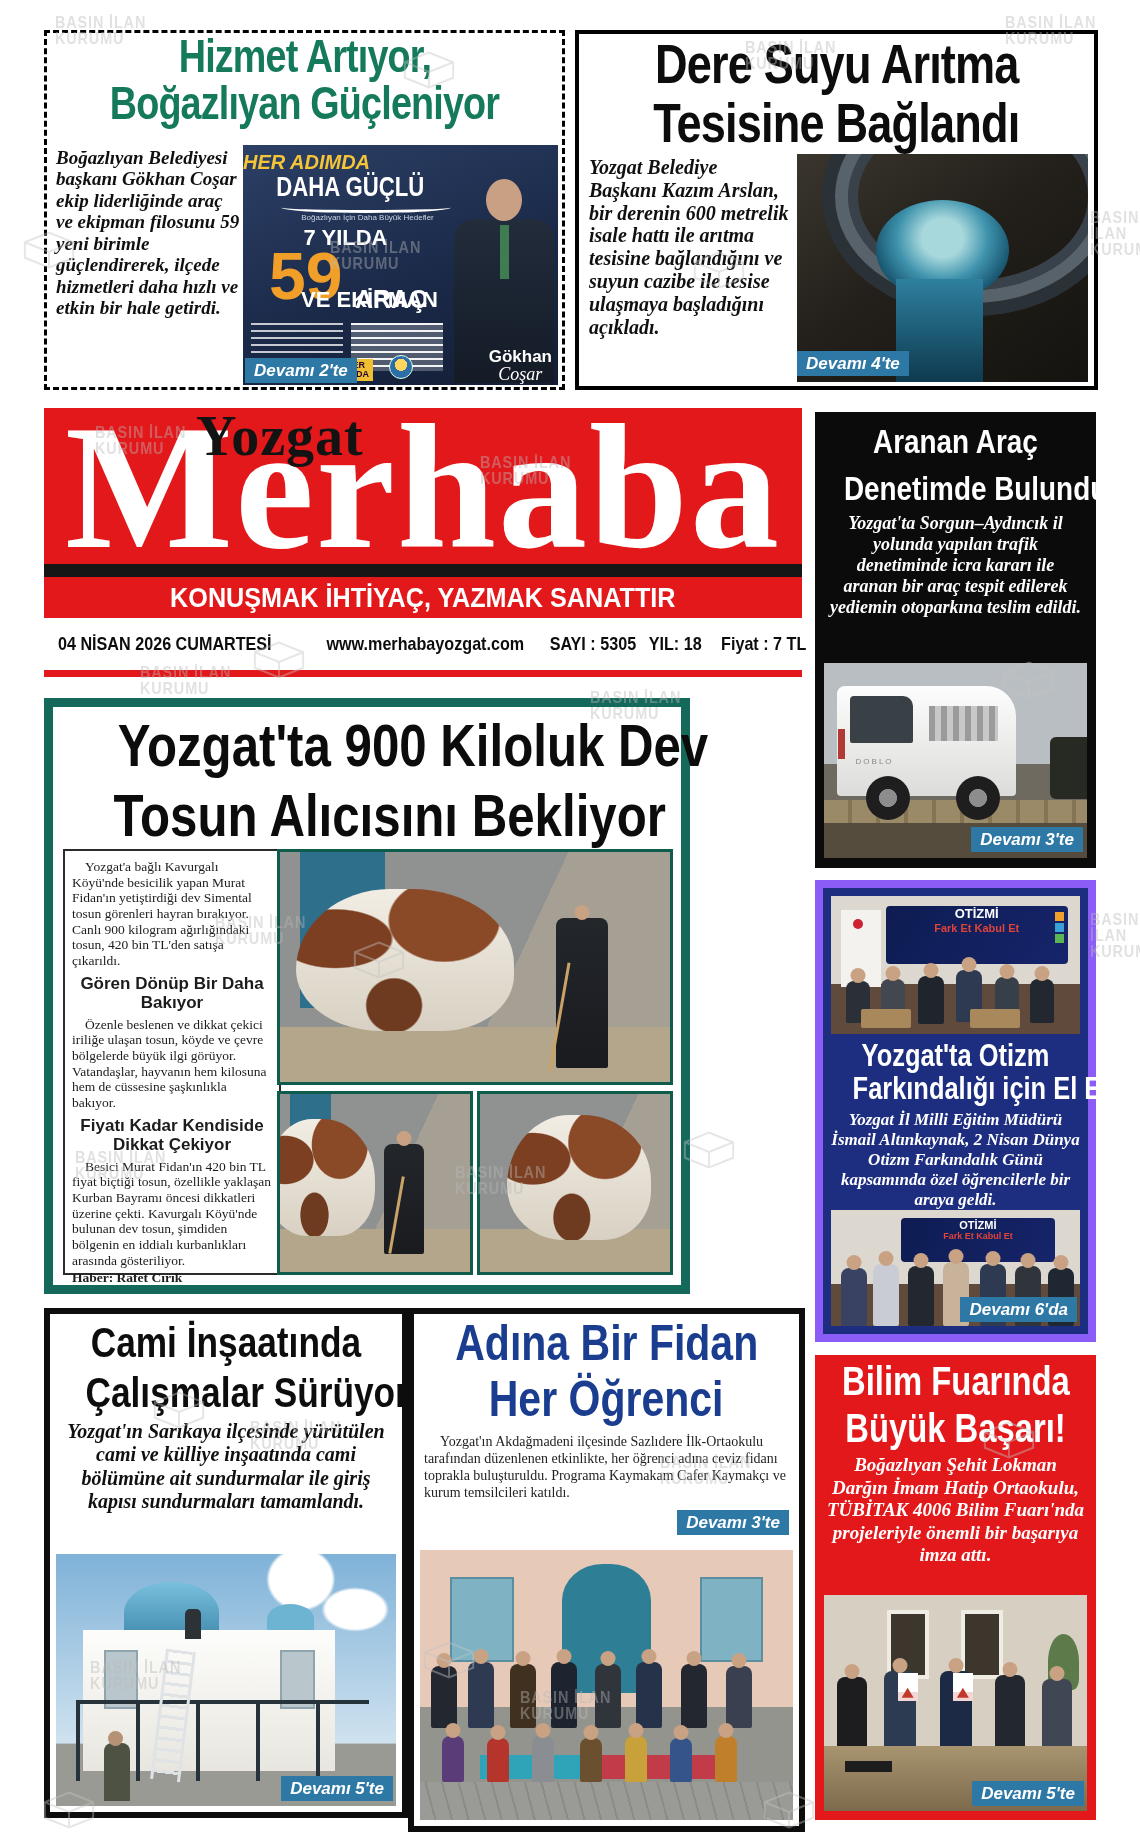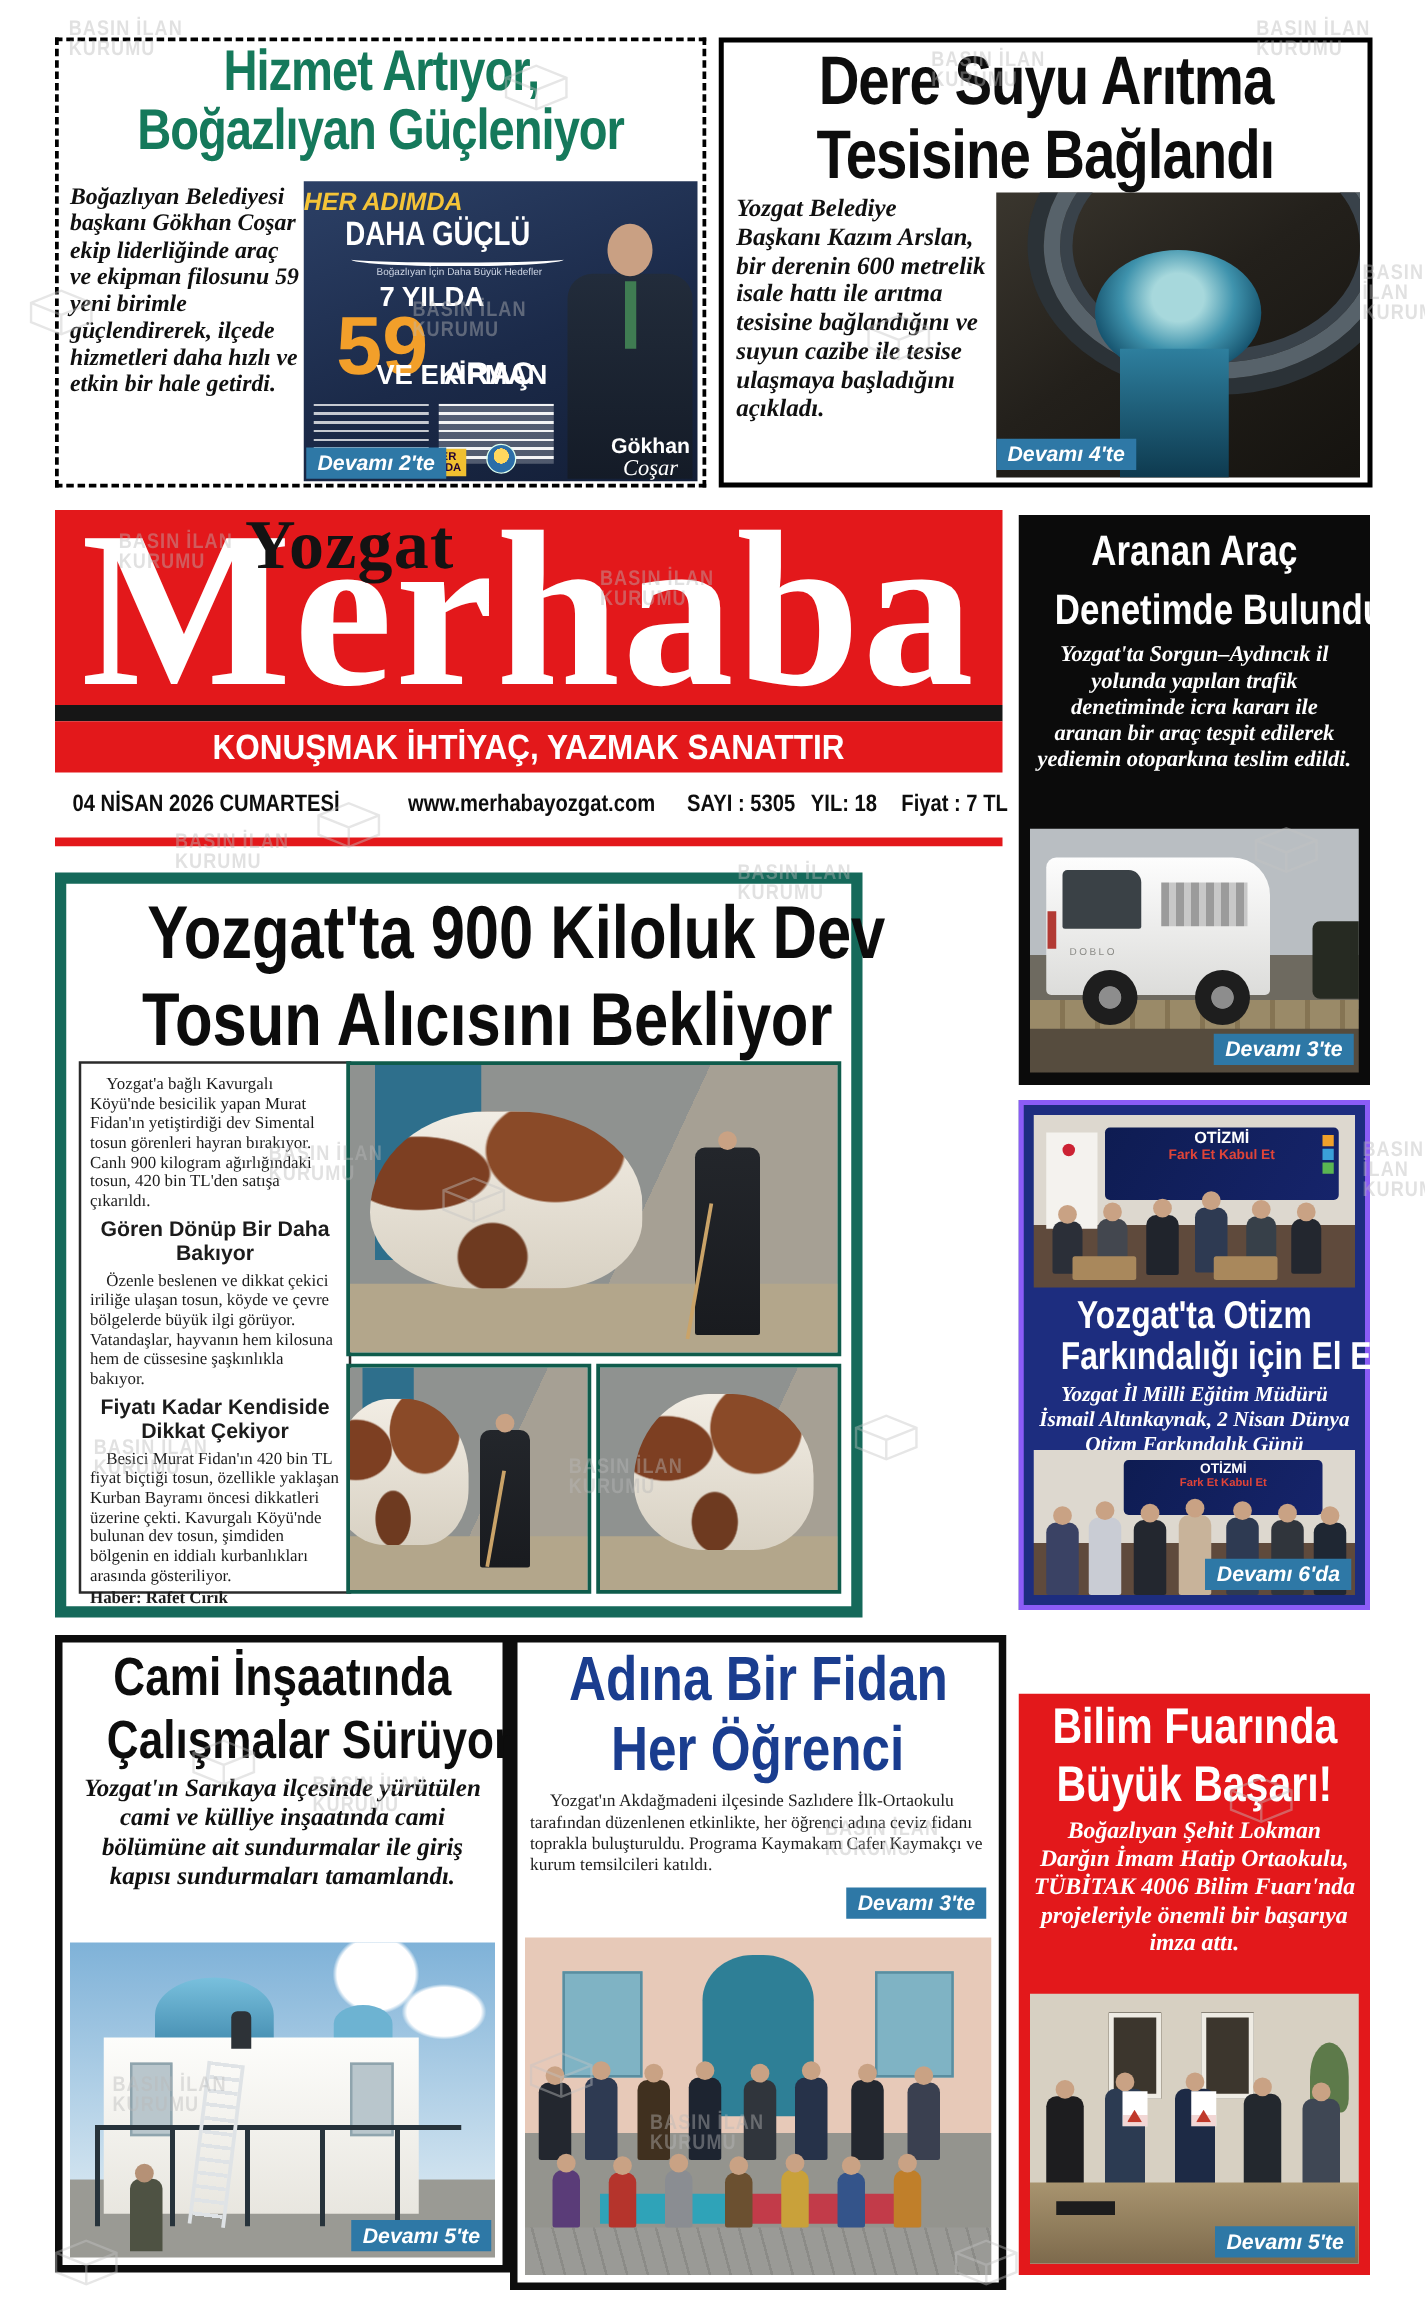--- a/index.html
+++ b/index.html
@@ -93,21 +93,21 @@
   .b-door{position:absolute;left:5%;top:0;width:22%;height:68%;background:#2e6f8c;}
   .b-ground{position:absolute;left:0;right:0;bottom:0;height:24%;background:#b3a68b;}
   .b-body{position:absolute;border-radius:44% 48% 34% 40%/58% 54% 40% 44%;
      background:radial-gradient(ellipse at 18% 35%,#7d3f22 0 22%,transparent 23%),
                 radial-gradient(ellipse at 68% 22%,#8a4a28 0 26%,transparent 27%),
                 radial-gradient(ellipse at 45% 82%,#6e3a20 0 16%,transparent 17%),
                 linear-gradient(#f2ede4,#d8d1c3);}
   .b-man{background:linear-gradient(#23262b,#191b1f);}
   .b-stick{position:absolute;width:3px;background:#caa368;transform:rotate(10deg);}
   
-  #box-otizm{left:815px;top:880px;width:281px;height:408px;background:#1d2d7f;border:4px solid #8b5cf6;text-align:center;}
+  #box-otizm{left:815px;top:880px;width:281px;height:462px;background:#1d2d7f;border:8px solid #8b5cf6;text-align:center;}
   #ot-ph1{left:8px;top:8px;right:8px;height:138px;}
   #ot-ph2{left:8px;right:8px;bottom:8px;height:116px;}
   .ph-room{background:linear-gradient(#ddd8cf 0 64%,#5f4a3c 64%);}
   .rm-banner{position:absolute;left:22%;top:7%;right:5%;height:42%;background:linear-gradient(120deg,#0e1c52,#16246b);border-radius:4px;}
   .bn1{color:#fff;font-weight:bold;font-size:13px;line-height:1.3;}
   .bn2{color:#e04438;font-weight:bold;font-size:11px;line-height:1;}
   .bn-puz{position:absolute;right:4px;top:6px;width:9px;height:9px;background:#f0a12a;}
   .bn-puz.p2{top:17px;background:#3aa0d8;} .bn-puz.p3{top:28px;background:#5ab552;}
   .rm-poster{position:absolute;left:4%;top:10%;width:16%;height:56%;background:#f4f2ee;}
   .rm-poster::after{content:"";position:absolute;left:30%;top:12%;width:10px;height:10px;border-radius:50%;background:#c23;}

